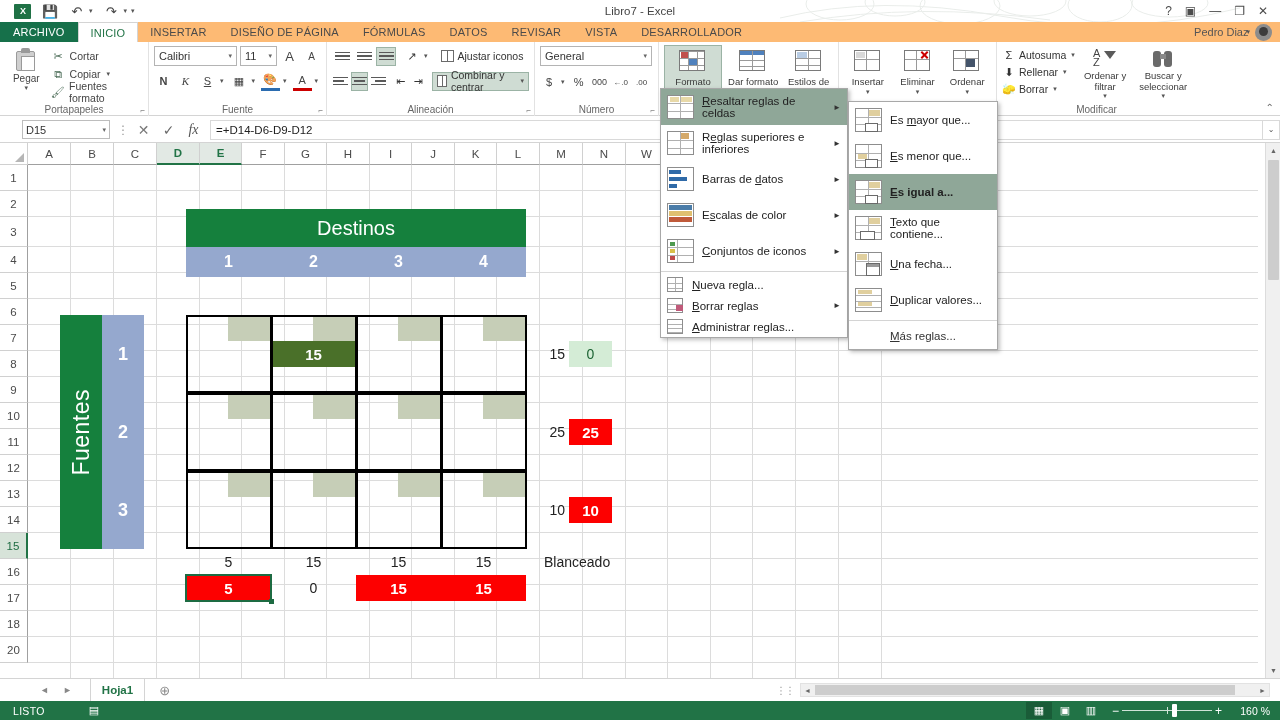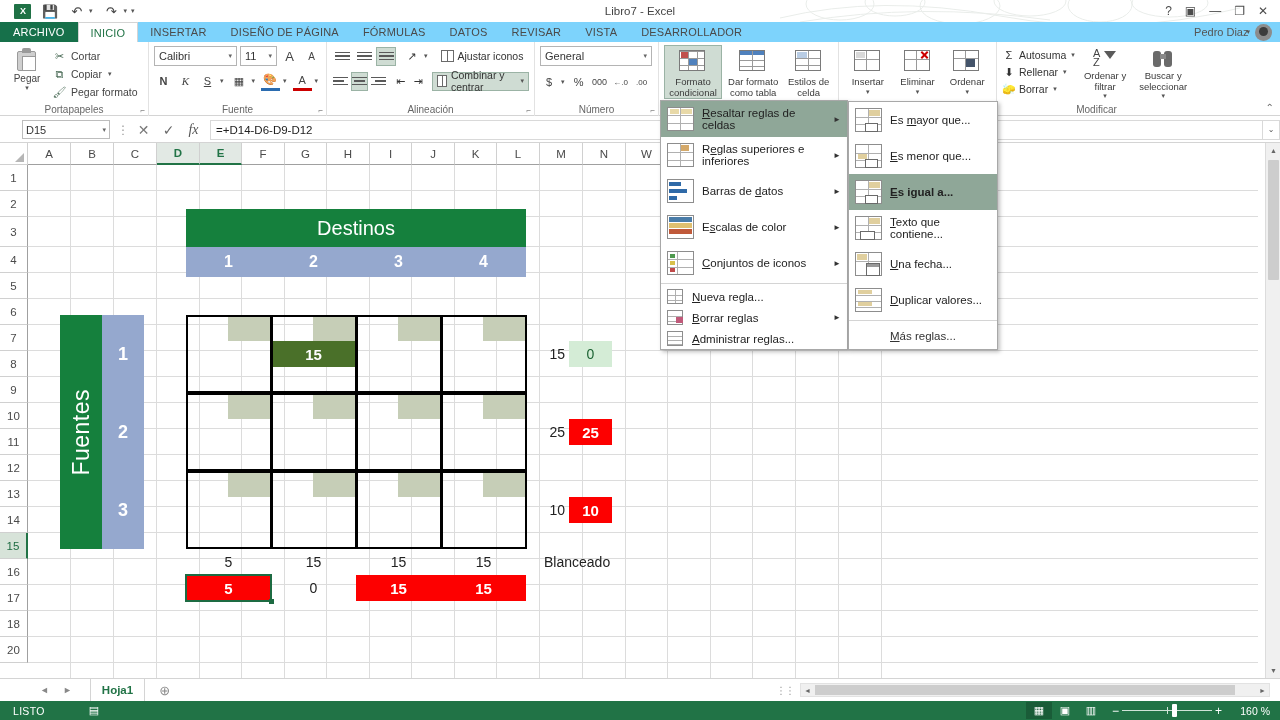--- a/index.html
+++ b/index.html
@@ -46,21 +46,21 @@
   }
   .wincontrols {
     position: absolute; right: 4px; top: 0; height: 22px;
     display: flex; align-items: center; gap: 13px; padding-right: 8px;
   }
   .wc { font-size: 12px; color: #4c4c4c; cursor: default; }
 
   
   .ribbon-tabs {
     position: absolute; left: 0; top: 22px; width: 1280px; height: 20px;
-    background: #7dd3fc;
+    background: #fdba74;
   }
   .tabs-inner { display: flex; align-items: stretch; height: 20px; }
   .tab {
     font-size: 11px; color: #4a4a4a; padding: 0 12px;
     line-height: 20px; letter-spacing: .2px;
   }
   .tab.file {
     background: #16704a; color: #fff; padding: 0 13px;
   }
   .tab.active {
@@ -461,21 +461,21 @@
               <span class="ci-ico">✂</span>
               <span>Cortar</span>
             </div>
             <div class="clip-item">
               <span class="ci-ico">⧉</span>
               <span>Copiar</span>
               <span class="caret-sm" style="margin-left:2px">▾</span>
             </div>
             <div class="clip-item">
               <span class="ci-ico">🖌</span>
-              <span>Pegar formato</span>
+              <span>Fuentes formato</span>
             </div>
           </div>
         </div>
         <div class="rg-label">Portapapeles</div>
         <div class="rg-launch">⌐</div>
       </div>
 
       <div class="rgroup" style="width:178px">
         <div class="fg-row">
           <div class="combo" style="width:96px">
@@ -886,21 +886,21 @@
       <div class="selbox" style="left:157px;top:409px;width:87px;height:28px"></div>
     </div>
   </div>
 
   <div class="vscroll">
     <div class="vs-up">▲</div>
     <div class="vs-thumb"></div>
     <div class="vs-dn">▼</div>
   </div>
 
-  <div class="menu" style="left:660px;top:100px;width:188px">
+  <div class="menu" style="left:660px;top:88px;width:188px">
     <div class="menu-item hl">
       <span class="mi-ico">
         <i style="left:0;top:7px;width:100%;height:1px"></i>
         <i style="left:0;top:15px;width:100%;height:1px"></i>
         <i style="left:12px;top:0;width:1px;height:100%"></i>
         <i style="left:2px;top:1px;width:9px;height:5px;background:#e8d9a8"></i>
         <i style="left:13px;top:1px;width:11px;height:5px;background:#e8d9a8"></i>
       </span>
       <span class="mi-lbl"><u>R</u><span title="Resaltar reglas de celdas">esaltar reglas de celdas</span></span>
       <span class="mi-arrow">►</span>

